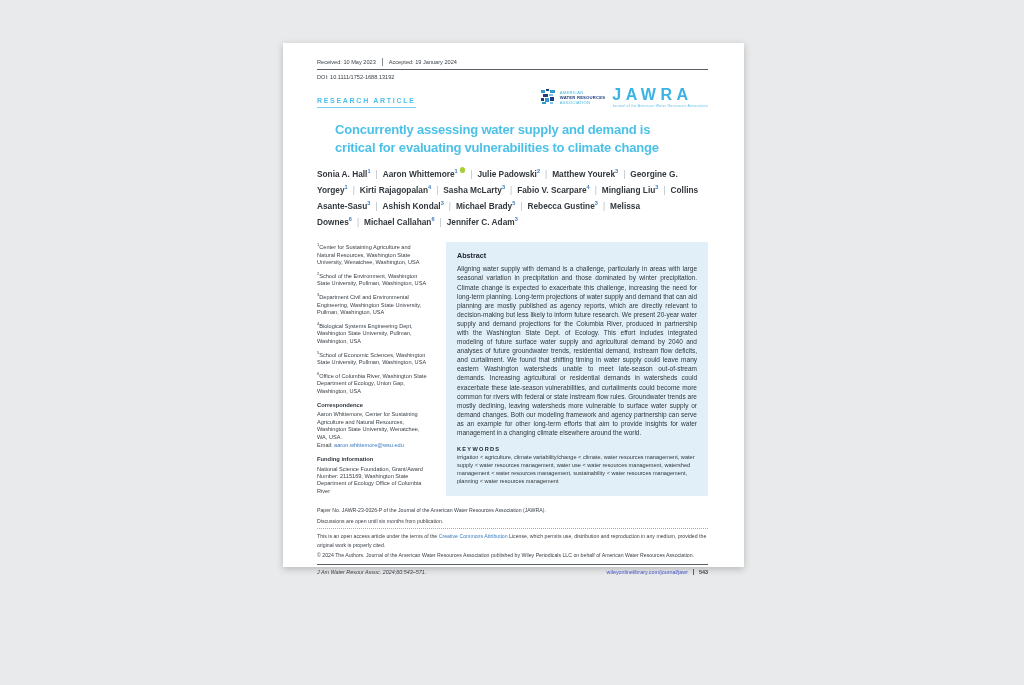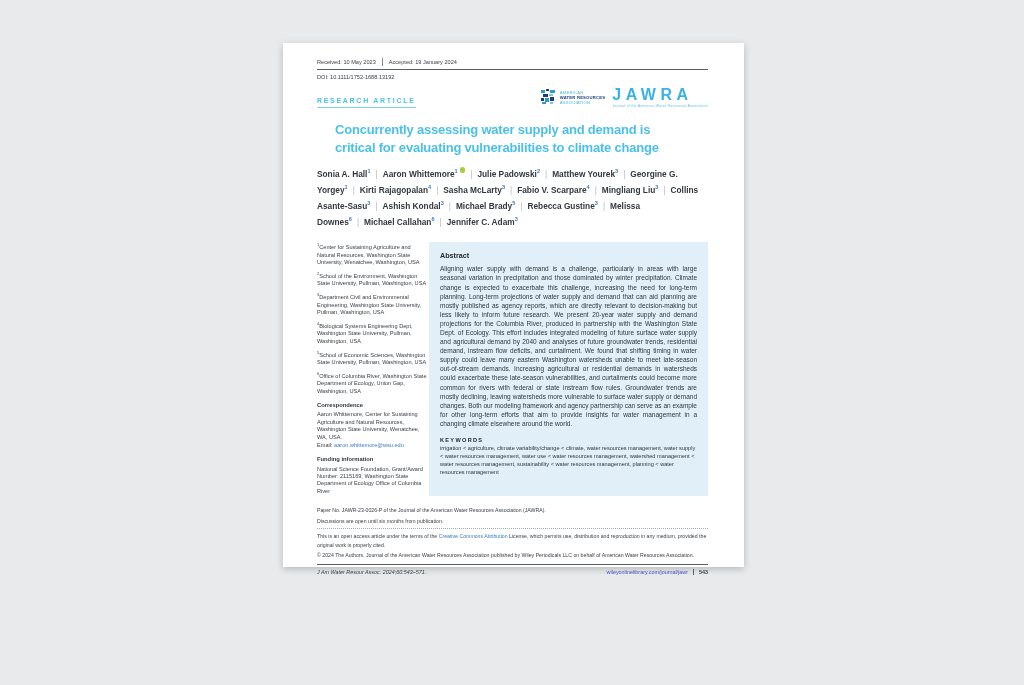--- a/index.html
+++ b/index.html
@@ -30,21 +30,21 @@
   .jawra-word{font-size:16px;font-weight:700;color:#39b2e5;letter-spacing:4.5px;line-height:1;}
   .jawra-tag{font-size:3.6px;color:#6cc3e6;margin-top:1.5px;letter-spacing:0.2px;}
   
   .title{font-size:13px;font-weight:700;color:#4cc1e8;line-height:1.42;margin:13px 18px 0;letter-spacing:-0.2px;}
   .authors{margin-top:8px;font-size:8.3px;font-weight:700;color:#33383e;line-height:1.85;}
   .authors sup{color:#3a7cc0;font-size:5.6px;font-weight:700;}
   .sep{color:#b3bac0;margin:0 5px;font-weight:400;}
   .orcid-icon{display:inline-block;width:5.5px;height:5.5px;border-radius:50%;background:#a6ce39;
     margin-left:2px;vertical-align:4px;color:#fff;font-size:3.5px;line-height:5.5px;text-align:center;font-weight:700;}
   
-  .columns{display:flex;gap:0;margin-top:12px;}
+  .columns{display:flex;gap:17px;margin-top:12px;}
   .sidebar{flex:0 0 112px;width:112px;font-size:5.6px;color:#3c4248;line-height:1.33;}
   .affil{margin-bottom:4.5px;}
   .affil sup,.sidebar sup{font-size:4px;}
   .side-heading{font-weight:700;font-size:5.8px;color:#2f353b;margin-top:7px;margin-bottom:1.5px;}
   .side-text{margin-bottom:1px;}
   .side-link{color:#3a7cc0;text-decoration:none;cursor:pointer;}
   .abstract-box{flex:1;background:#e1f0f8;padding:9px 11px 10px;box-sizing:border-box;}
   .abstract-heading{font-size:7.2px;font-weight:700;color:#23282e;}
   .abstract-text{font-size:6.5px;line-height:1.4;text-align:justify;color:#2f353b;margin:4px 0 0;}
   .keywords-heading{font-size:5.6px;font-weight:700;letter-spacing:1.3px;margin-top:9px;color:#23282e;}

